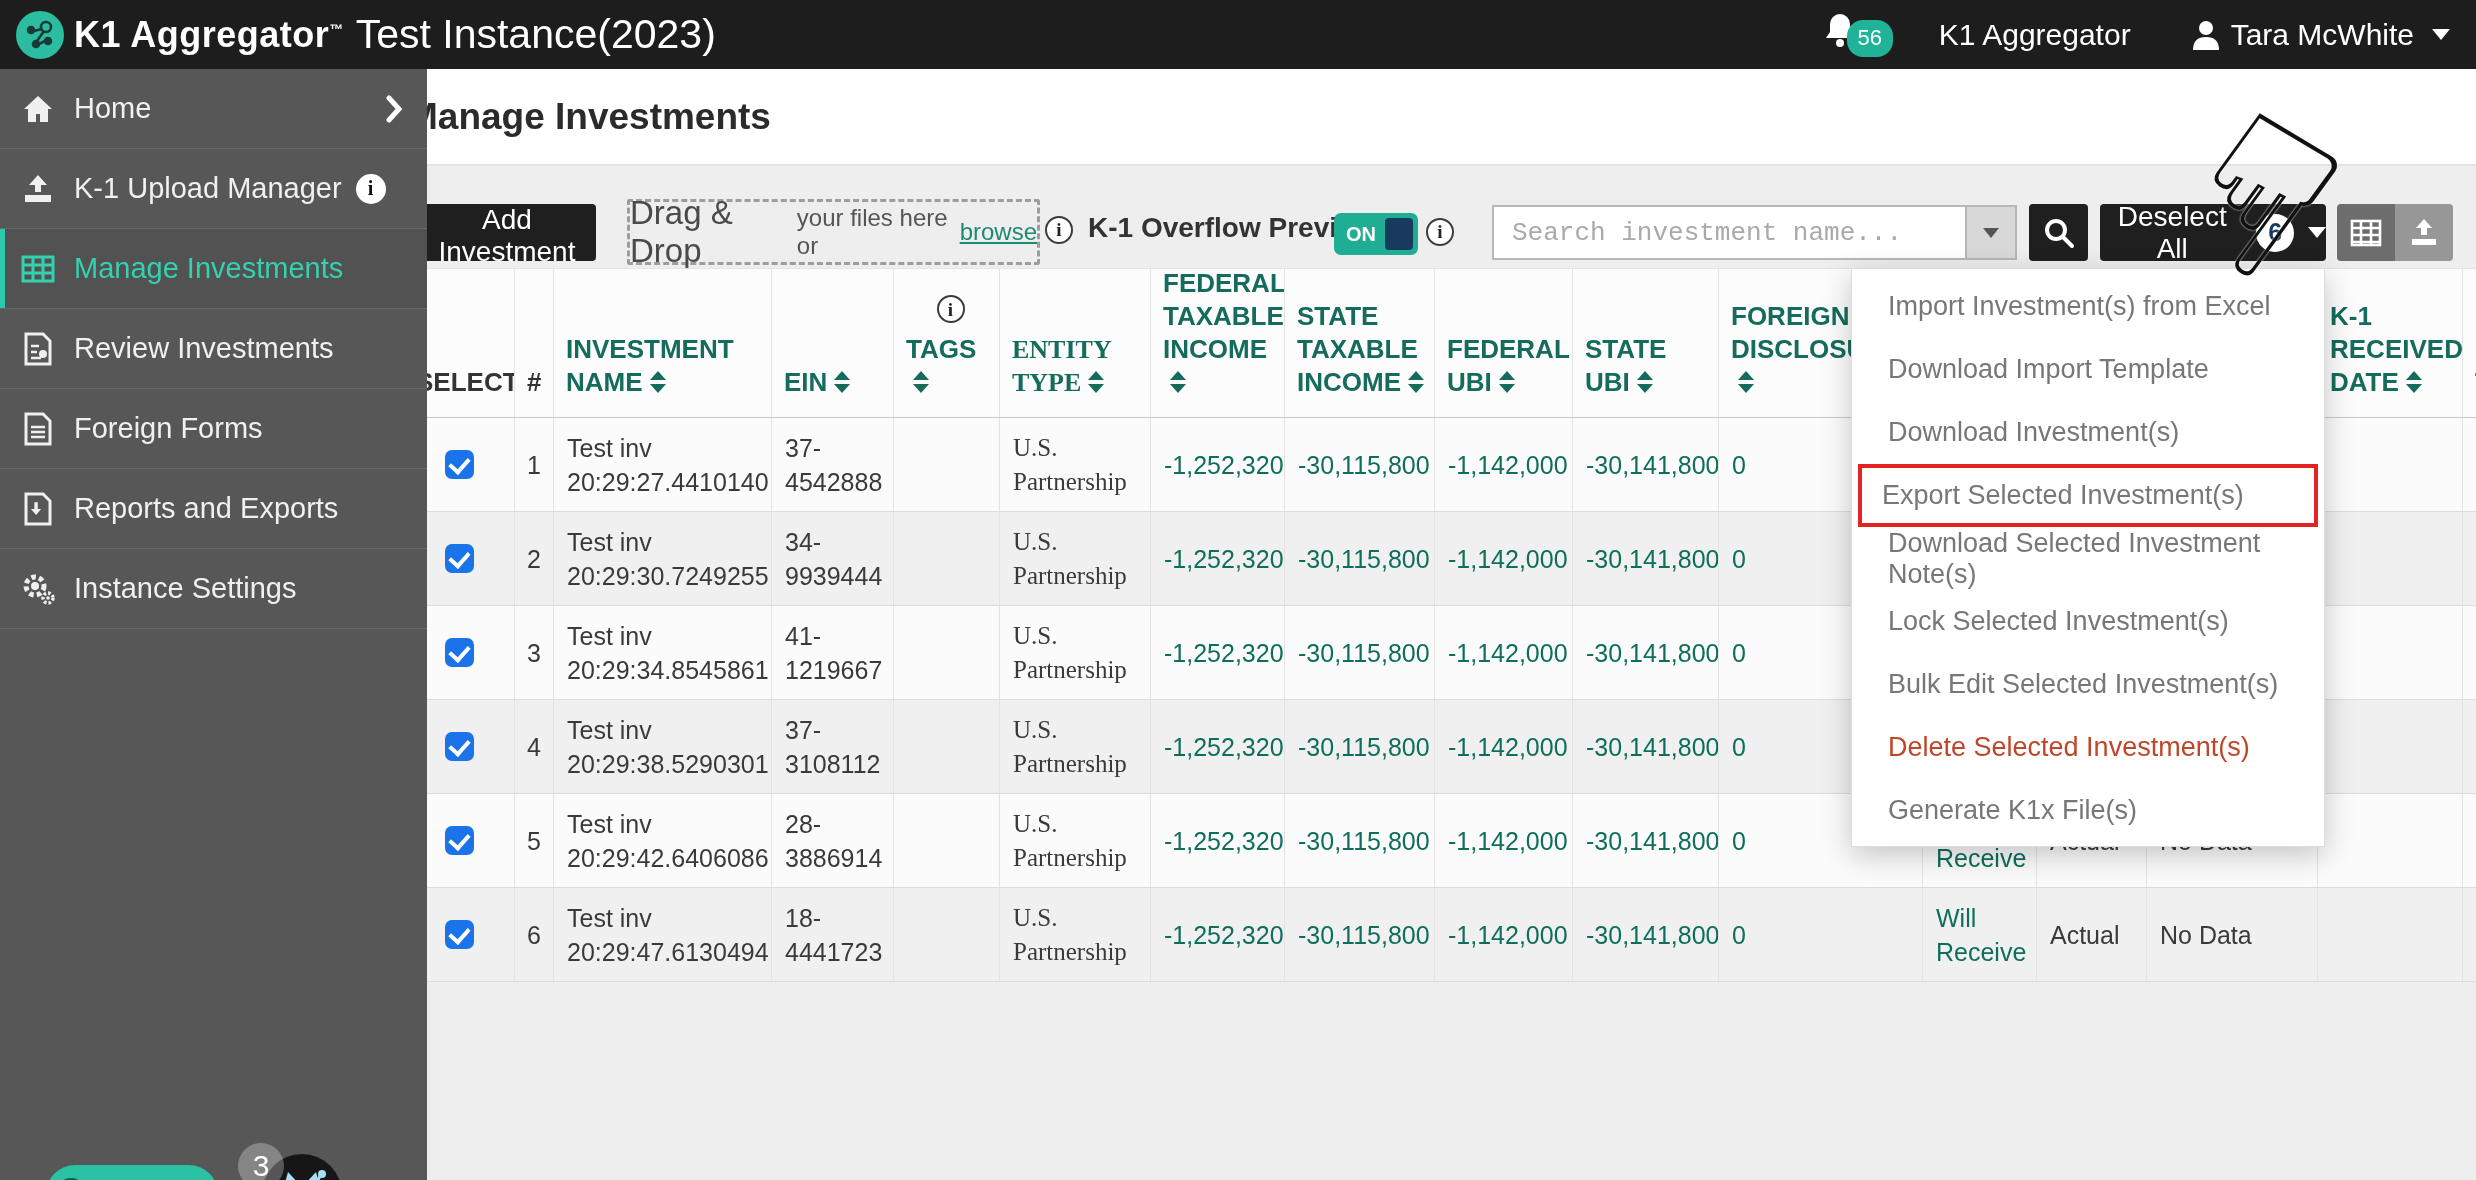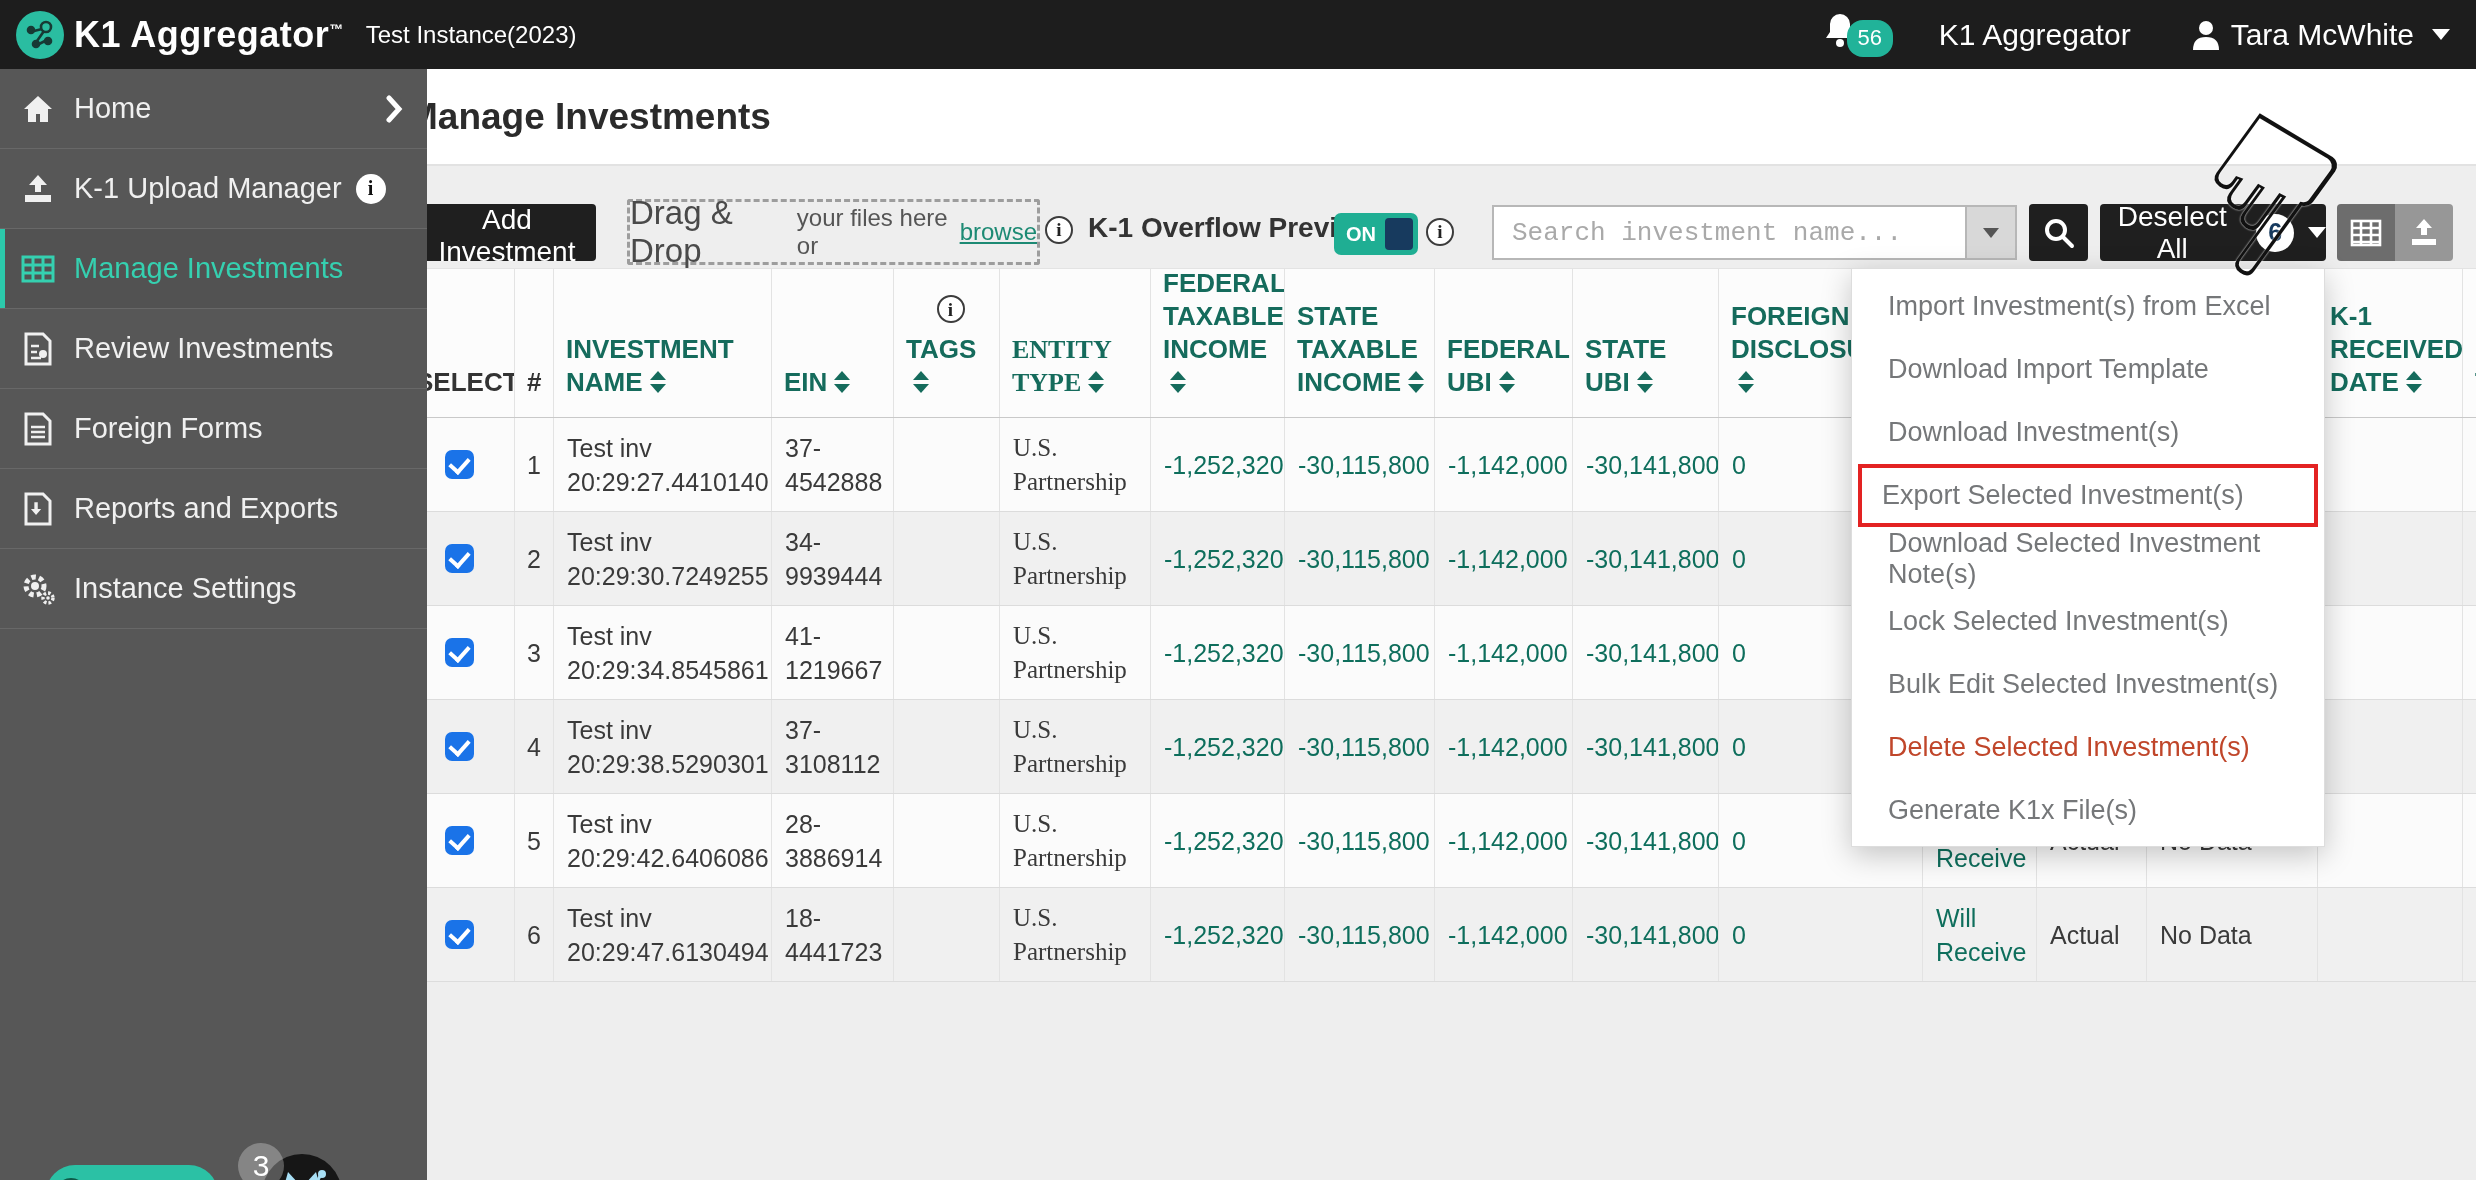--- a/index.html
+++ b/index.html
@@ -6,21 +6,21 @@
   html,body { width:2476px; height:1180px; overflow:hidden; }
   body { font-family:"Liberation Sans", sans-serif; background:#eeeeee; position:relative; }
 
   
   .topbar { position:absolute; left:0; top:0; width:2476px; height:69px; background:#1d1d1d;
             display:flex; align-items:center; z-index:40; }
   .logo-circle { width:48px; height:48px; border-radius:50%; background:#2abda1; margin-left:16px;
                  display:flex; align-items:center; justify-content:center; flex:0 0 auto; }
   .brand { color:#fff; font-size:36px; font-weight:bold; margin-left:10px; letter-spacing:.5px; }
   .brand sup { font-size:14px; }
-  .instance-title { color:#fff; font-size:24px; margin-left:22px; font-weight:400; }
+  .instance-title { color:#fff; font-size:41px; margin-left:12px; font-weight:400; }
   .topbar-right { margin-left:auto; display:flex; align-items:center; margin-right:26px; }
   .bell-wrap { position:relative; width:70px; height:48px; }
   .bell-badge { position:absolute; right:0; top:9px; min-width:46px; height:37px; border-radius:16px;
                 background:#21b399; color:#fff; font-size:22px; display:flex; align-items:center;
                 justify-content:center; padding:0 8px; }
   .portal-name { color:#fff; font-size:30px; margin:0 60px 0 46px; }
   .user-wrap { display:flex; align-items:center; gap:10px; color:#fff; font-size:30px; }
   .caret-down { width:0; height:0; border-left:9px solid transparent; border-right:9px solid transparent;
                 border-top:11px solid #fff; display:inline-block; margin-left:8px; }
 

